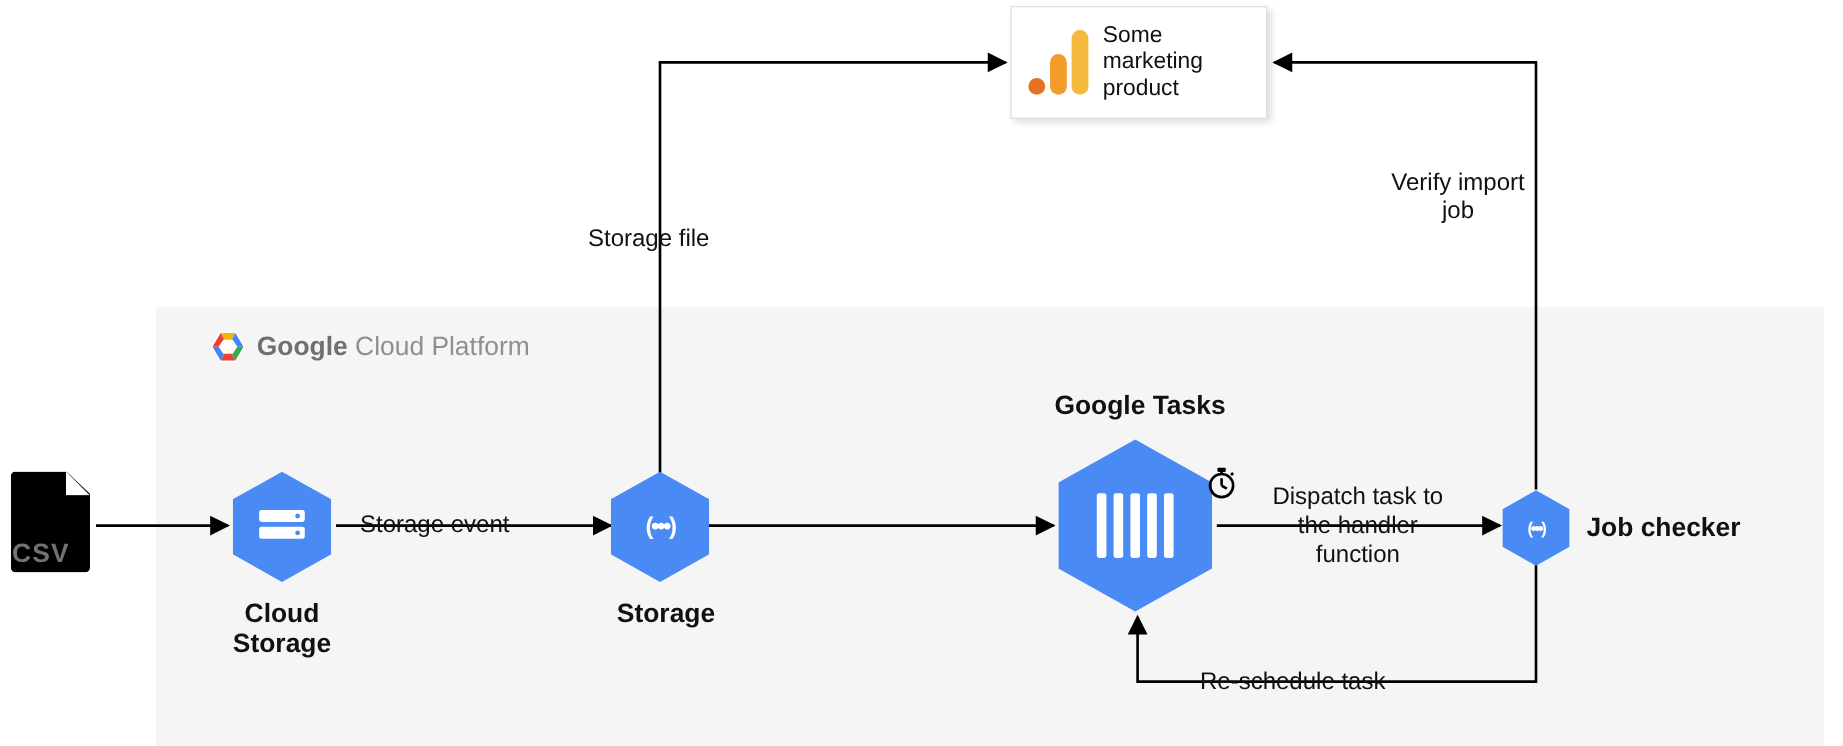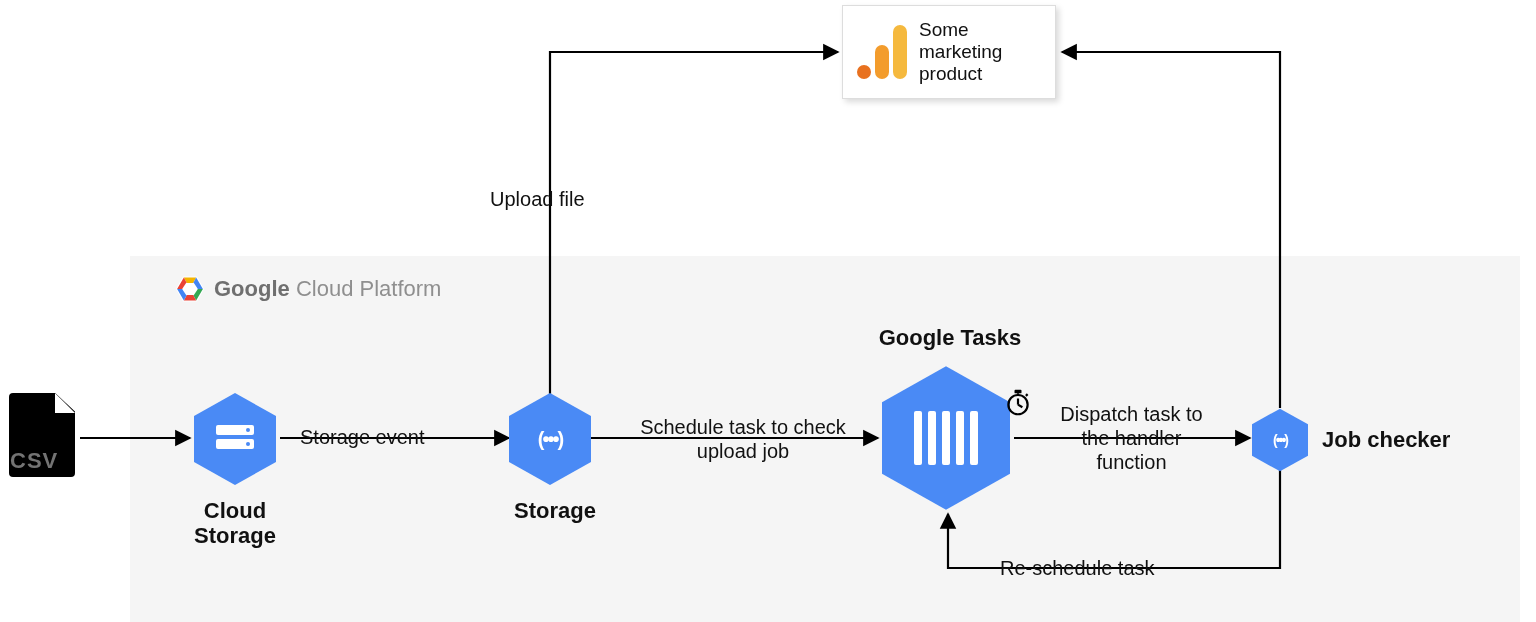--- a/index.html
+++ b/index.html
@@ -256,18 +256,18 @@
   <div class="product-card">
     <div class="analytics-ico">
       <div class="dot"></div>
         <div class="bar1"></div>
         <div class="bar2"></div>
     </div>
     <div class="product-text">Some marketing product</div>
   </div>
 
   <div class="edge-label" style="left:300px; top:425px;">Storage event</div>
-  <div class="edge-label" style="left:490px; top:187px;">Upload file</div>
-  <div class="edge-label" style="left:628px; top:415px; width:230px;">Schedule task to check upload job</div>
+  <div class="edge-label" style="left:490px; top:187px;">Storage file</div>
   <div class="edge-label" style="left:1044px; top:402px; width:175px;">Dispatch task to the handler function</div>
   <div class="edge-label" style="left:1000px; top:556px;text-align:right;">Re-schedule task</div>
+  <div class="edge-label" style="left:1145px; top:140px; width:140px;">Verify import job</div>
 
 </div>
 
 </body></html>

